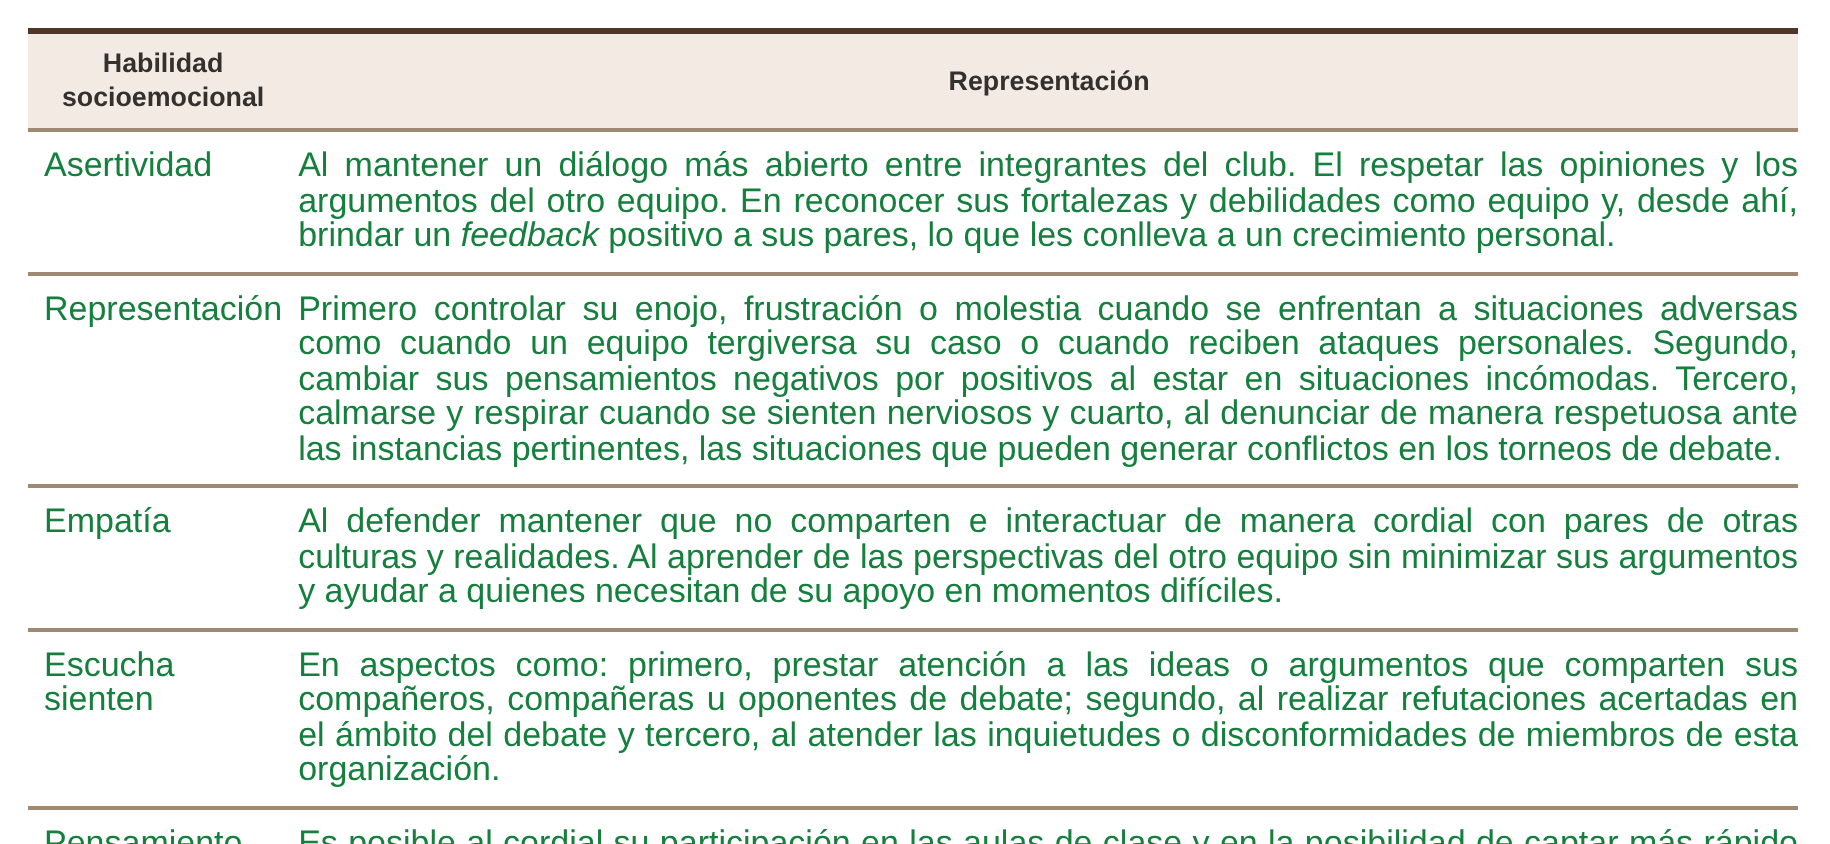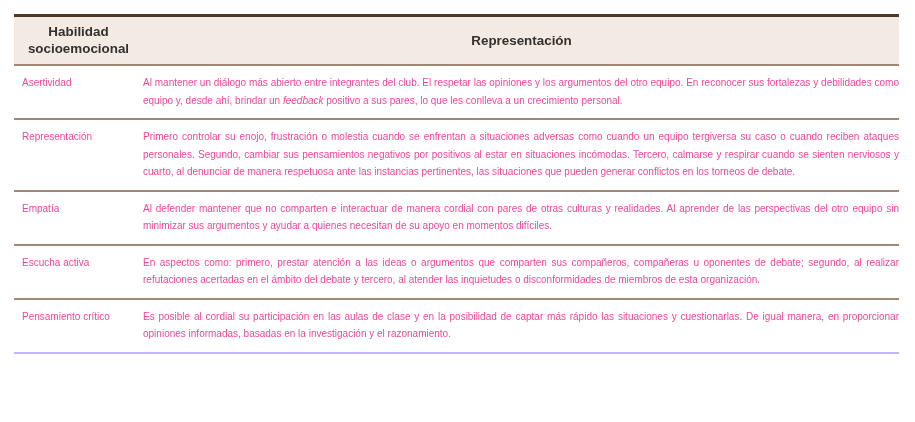--- a/index.html
+++ b/index.html
@@ -32,23 +32,23 @@
     color: #33302e;
     text-align: center;
     vertical-align: middle;
     padding: 6px 4px 7px;
   }
   table.semtable thead th.col-skill {
     width: 121px;
   }
   table.semtable tbody td {
     border-bottom: 2px solid #a18873;
-    font-size: 10px;
+    font-size: 17px;
     line-height: 17.5px;
-    color: #ec4899;
+    color: #15803d;
     vertical-align: top;
     padding: 8px 0 9px;
   }
   table.semtable tbody tr:last-child td {
     border-bottom: 2px solid #c4b5fd;
   }
   td.skill {
     padding-left: 8px !important;
     padding-right: 8px !important;
     text-align: left;
@@ -84,21 +84,21 @@
         </tr>
         <tr>
           <td class="skill">Representación</td>
           <td class="repr"><span>Primero controlar su enojo, frustración o molestia cuando se enfrentan a situaciones adversas como cuando un equipo tergiversa su caso o cuando reciben ataques personales. Segundo, cambiar sus pensamientos negativos por positivos al estar en situaciones incómodas. Tercero, calmarse y respirar cuando se sienten nerviosos y cuarto, al denunciar de manera respetuosa ante las instancias pertinentes, las situaciones que pueden generar conflictos en los torneos de debate.</span></td>
         </tr>
         <tr>
           <td class="skill">Empatía</td>
           <td class="repr"><span>Al defender mantener que no comparten e interactuar de manera cordial con pares de otras culturas y realidades. Al aprender de las perspectivas del otro equipo sin minimizar sus argumentos y ayudar a quienes necesitan de su apoyo en momentos difíciles.</span></td>
         </tr>
         <tr>
-          <td class="skill">Escucha activa</td>
+          <td class="skill">Escucha sienten</td>
           <td class="repr"><span>En aspectos como: primero, prestar atención a las ideas o argumentos que comparten sus compañeros, compañeras u oponentes de debate; segundo, al realizar refutaciones acertadas en el ámbito del debate y tercero, al atender las inquietudes o disconformidades de miembros de esta organización.</span></td>
         </tr>
         <tr>
           <td class="skill">Pensamiento crítico</td>
           <td class="repr"><span>Es posible al cordial su participación en las aulas de clase y en la posibilidad de captar más rápido las situaciones y cuestionarlas. De igual manera, en proporcionar opiniones informadas, basadas en la investigación y el razonamiento.</span></td>
         </tr>
       </tbody>
   </table>
 </div>
 

